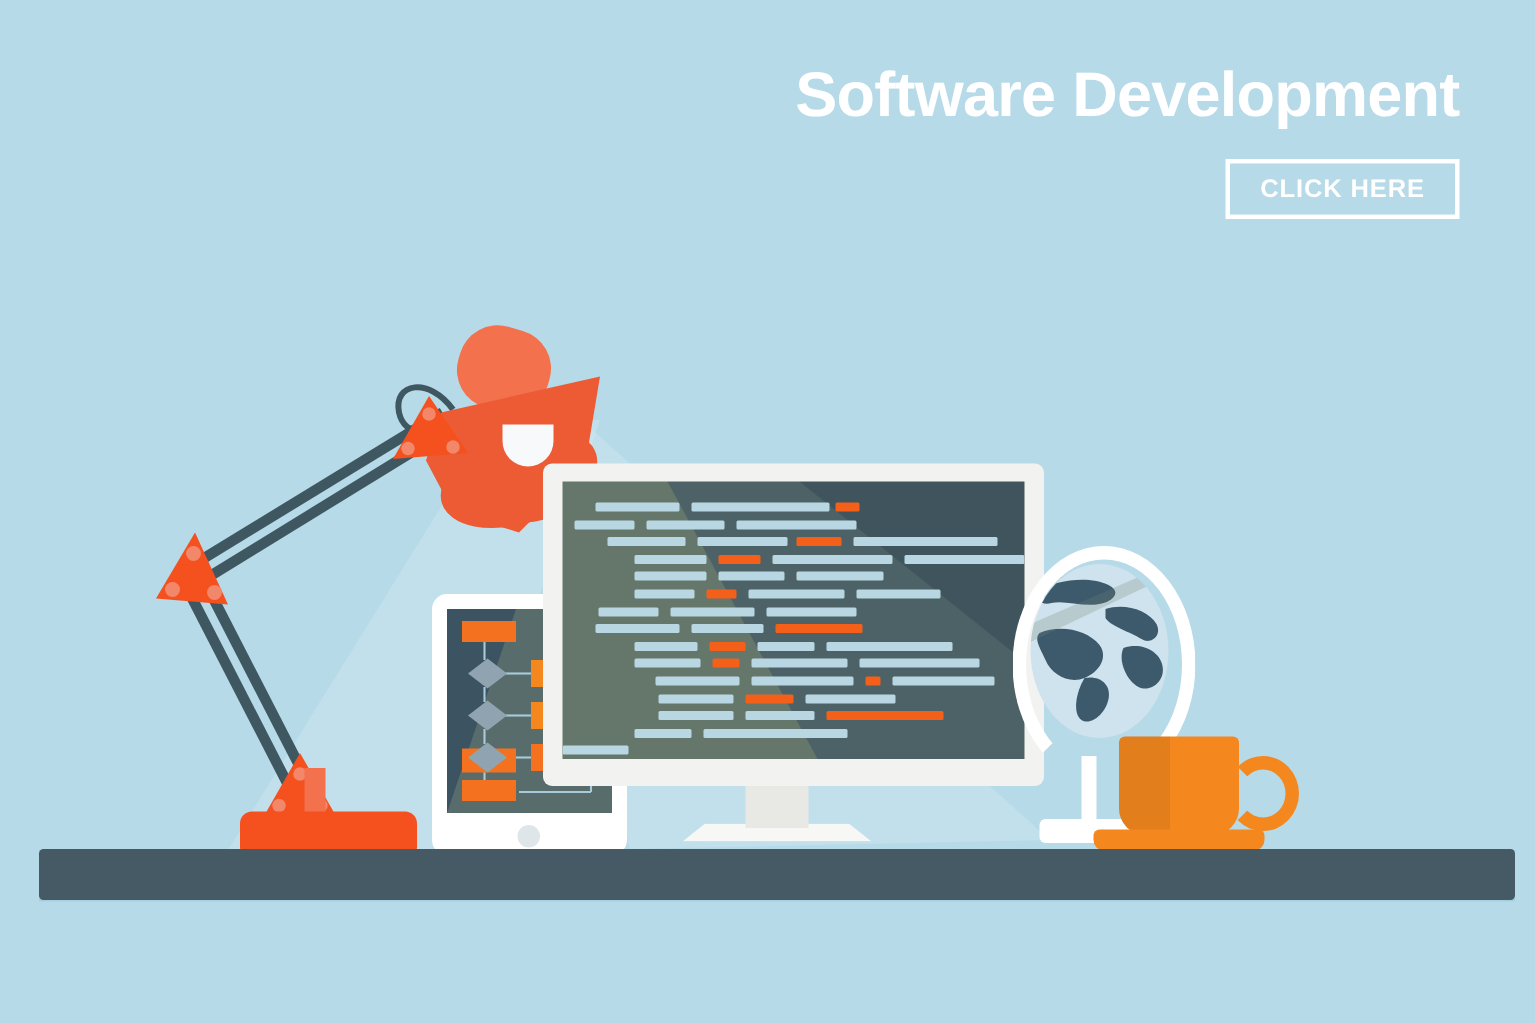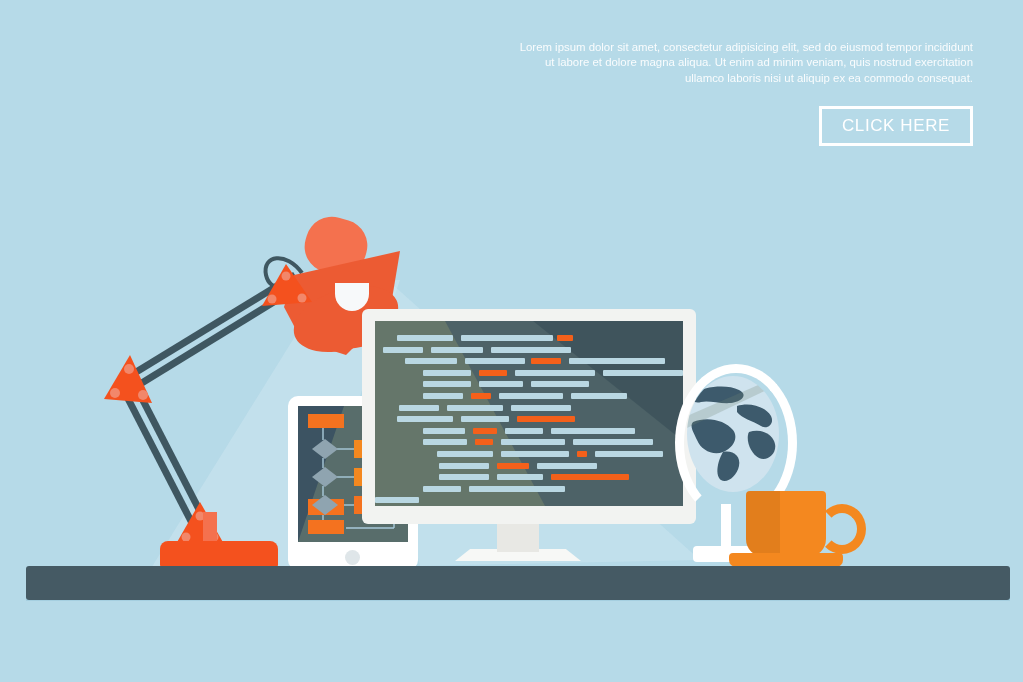--- a/index.html
+++ b/index.html
@@ -17,21 +17,21 @@
     color:#ffffff;font-size:42px;font-weight:bold;line-height:46px;
     letter-spacing:-0.5px;margin:0 0 14px 0;white-space:nowrap;
   }
   .para{
     color:#ffffff;opacity:.92;font-size:11.4px;line-height:15.4px;
     margin:0 0 14px 0;text-align:right;
   }
   #cta{
     display:inline-block;margin-top:6px;
     border:3px solid #ffffff;color:#ffffff;background:transparent;
-    font-size:17px;font-weight:normal;letter-spacing:.6px;
+    font-size:17px;font-weight:bold;letter-spacing:.6px;
     padding:8px 20px 9px 20px;line-height:1;
     cursor:pointer;
   }
 
   
   #illus{position:absolute;left:0;top:0;width:1023px;height:682px;}
 
   
   .beam{position:absolute;}
 
@@ -306,17 +306,17 @@
     <div id="cup-body">
       <div class="shade-dark" style="left:0;top:0;width:34px;height:66px;border-radius:4px 0 0 18px;"></div>
     </div>
     <div id="saucer"></div>
 
     <div id="desk-shadow"></div>
     <div id="desk"></div>
   </div>
 
   <div id="textblock">
-    <p class="para">Lorem ipsum dolor sit amet, consectetur adipisicing elit, sed do eiusmod tempor incididunt ut labore et dolore magna aliqua. Ut enim ad minim veniam, quis nostrud exercitation ullamco laboris nisi ut aliquip ex ea commodo consequat.</p>
+    <div id="title">Software Development</div>
     <div id="cta">CLICK HERE</div>
   </div>
 
 </div>
 
 </body></html>

